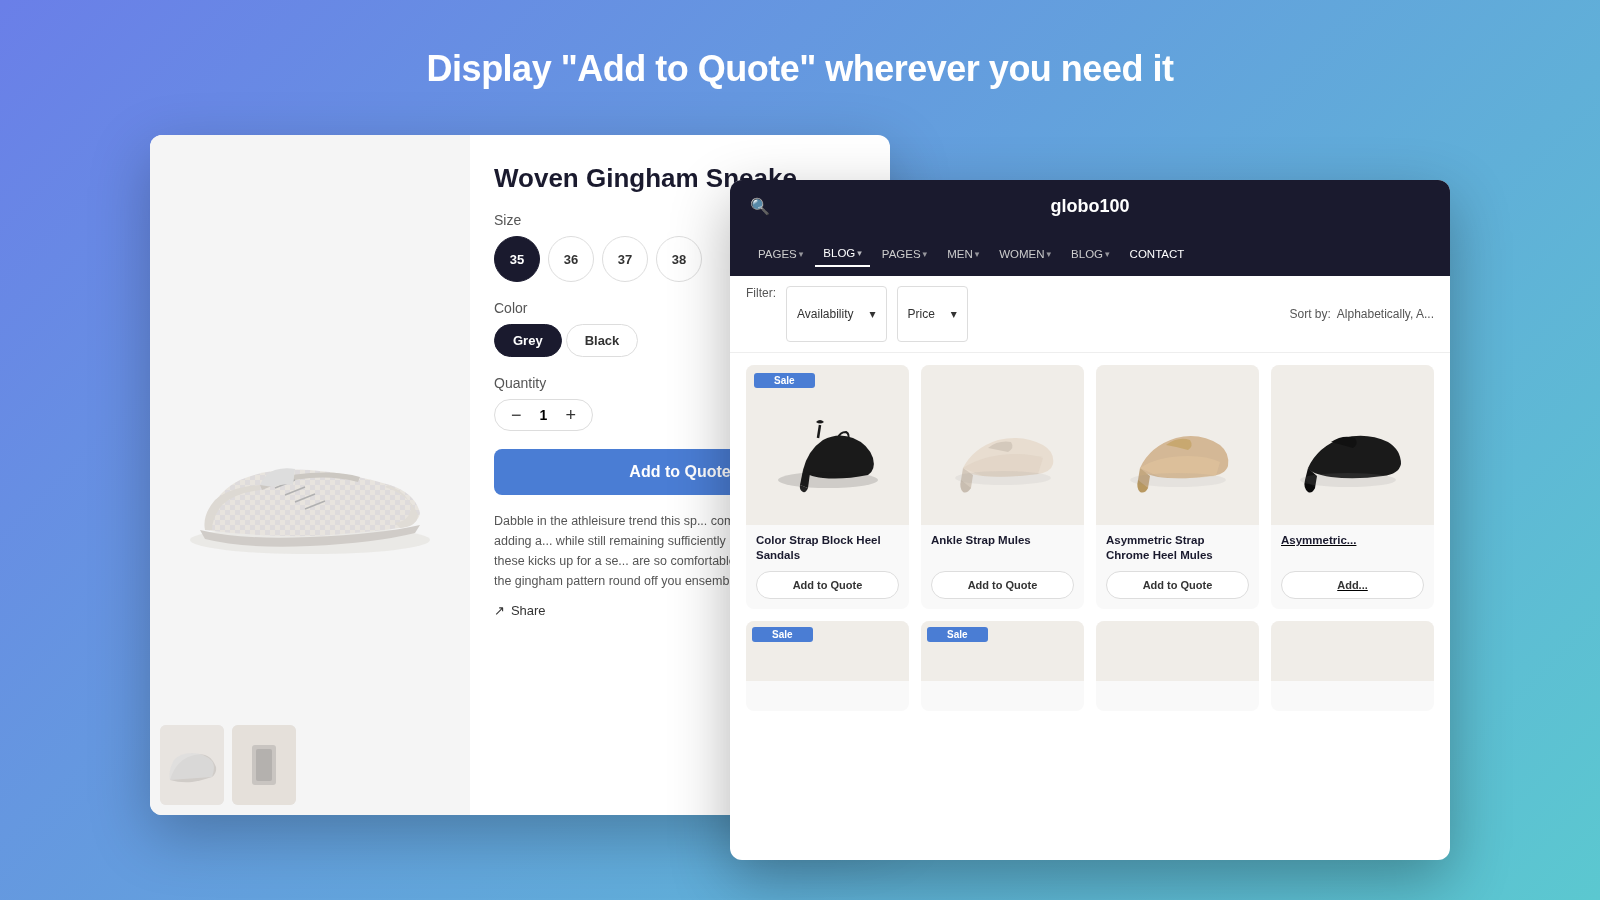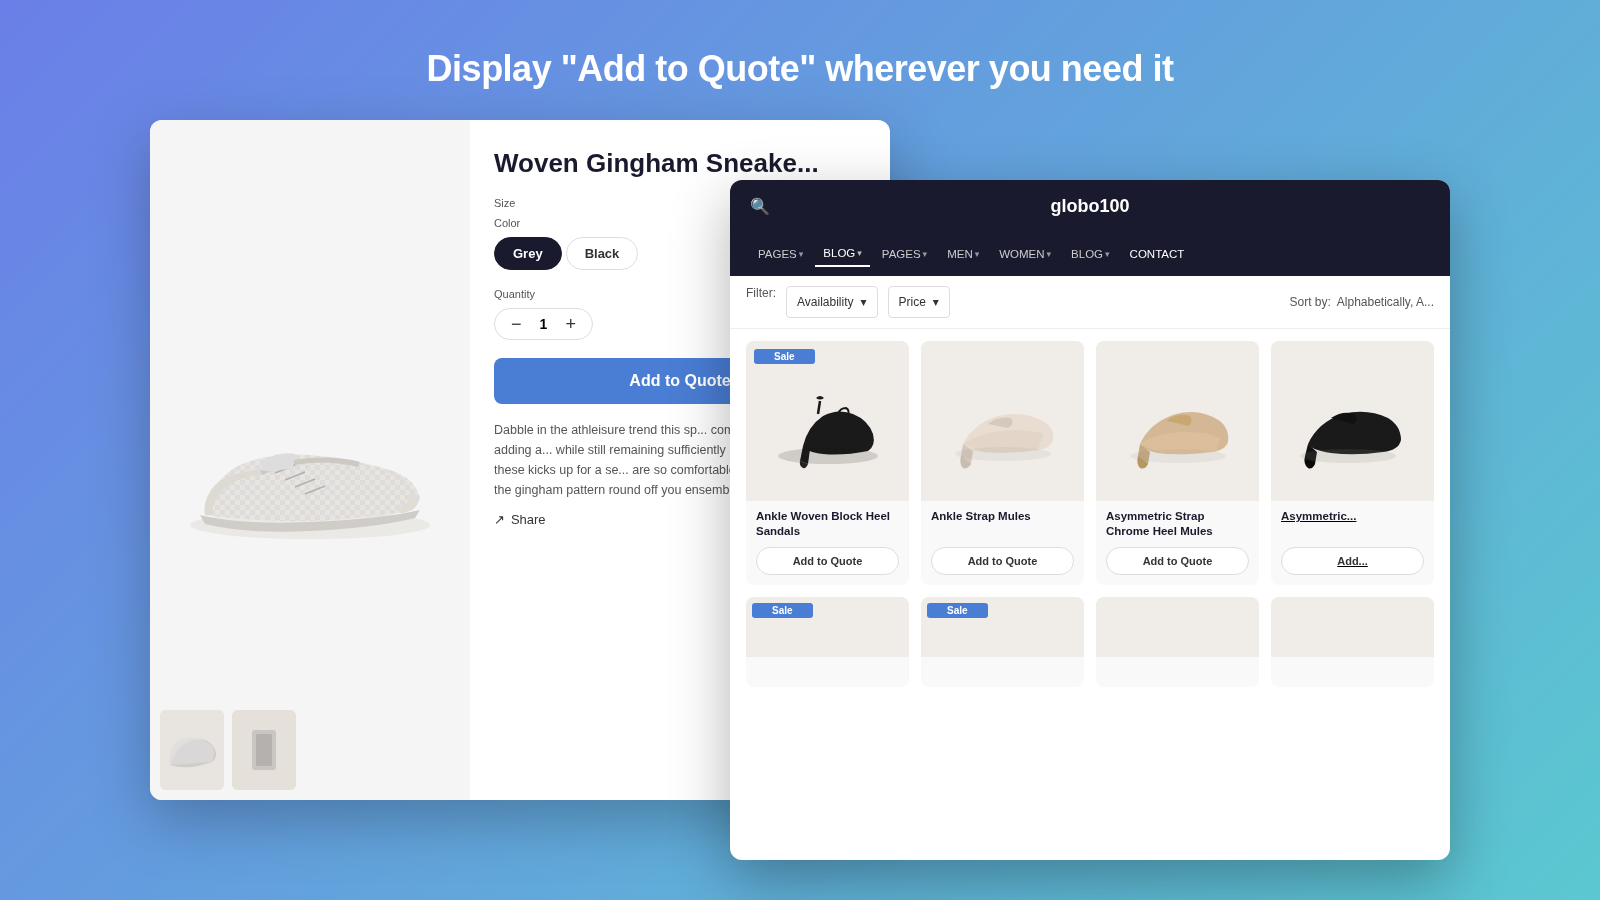--- a/index.html
+++ b/index.html
@@ -25,21 +25,21 @@
     .screenshots-container {
       position: relative;
       width: 1300px;
       height: 720px;
       margin-top: 30px;
     }
     
     .product-window {
       position: absolute;
       left: 0;
-      top: 0;
+      top: 15px;
       width: 740px;
       height: 680px;
       background: #fff;
       border-radius: 12px;
       box-shadow: 0 20px 60px rgba(0,0,0,0.25);
       overflow: hidden;
       z-index: 2;
     }
     .product-window-inner {
       display: flex;
@@ -79,21 +79,21 @@
       overflow: hidden;
     }
     .product-title {
       font-size: 26px;
       font-weight: 700;
       color: #1a1a2e;
       margin-bottom: 18px;
       line-height: 1.2;
     }
     .section-label {
-      font-size: 11px;
+      font-size: 14px;
       color: #555;
       margin-bottom: 8px;
       font-weight: 500;
     }
     .size-options {
       display: flex;
       gap: 8px;
       margin-bottom: 18px;
     }
     .size-btn {
@@ -267,26 +267,26 @@
       display: flex;
       gap: 10px;
     }
     .filter-label {
       font-size: 12px;
       color: #555;
     }
     .filter-btn {
       display: flex;
       align-items: center;
-      gap: 7px;
+      gap: 16px;
       font-size: 12px;
       color: #333;
       border: 1px solid #ddd;
       border-radius: 4px;
-      padding: 8px 10px;
+      padding: 20px 10px;
       cursor: pointer;
       background: #fff;
     }
     .sort-right {
       display: flex;
       align-items: flex-start;
       gap: 6px;
       font-size: 12px;
       color: #555;
     }
@@ -423,20 +423,26 @@
               <rect x="20" y="20" width="24" height="40" rx="3" fill="#888" opacity="0.3"></rect>
               <rect x="24" y="24" width="16" height="32" rx="2" fill="#666" opacity="0.2"></rect>
             </svg>
           </div>
         </div>
       </div>
       <div class="product-details">
         <div class="product-title">Woven Gingham Sneake...</div>
         
         <div class="section-label">Size</div>
+        <div class="size-options">
+          <button class="size-btn active">35</button>
+          <button class="size-btn">36</button>
+          <button class="size-btn">37</button>
+          <button class="size-btn">38</button>
+        </div>
 
         <div class="section-label">Color</div>
         <div class="color-options">
           <button class="color-btn active">Grey</button>
           <button class="color-btn">Black</button>
         </div>
 
         <div class="section-label">Quantity</div>
         <div class="quantity-row">
           <div class="qty-control">
@@ -526,21 +532,21 @@
             <path d="M35 90 Q40 70 55 60 Q70 52 85 58 Q100 64 105 78 Q108 90 100 95 Q75 100 55 98 Q38 96 35 90 Z" fill="#1a1a1a"></path>
             <path d="M35 90 L32 105 L40 108 L42 93 Z" fill="#1a1a1a"></path>
             <path d="M32 105 Q31 110 35 112 Q38 113 40 108 Z" fill="#222"></path>
             <line x1="50" y1="58" x2="52" y2="45" stroke="#1a1a1a" stroke-width="2.5"></line>
             <path d="M48 42 Q52 38 56 42 Q52 45 48 42 Z" fill="#1a1a1a"></path>
             <path d="M70 58 Q72 52 78 52 Q82 54 80 60" stroke="#1a1a1a" stroke-width="2" fill="none"></path>
             <ellipse cx="60" cy="100" rx="50" ry="8" fill="#111" opacity="0.15"></ellipse>
           </svg>
         </div>
         <div class="product-card-body">
-          <div class="product-card-name">Ankle Woven Block Heel Sandals</div>
+          <div class="product-card-name">Color Strap Block Heel Sandals</div>
           <button class="card-add-btn">Add to Quote</button>
         </div>
       </div>
 
       <div class="product-card">
         <div class="product-card-img">
           <svg width="120" height="130" viewBox="0 0 120 130">
 
             <path d="M20 88 Q30 68 55 60 Q80 54 100 65 Q112 72 110 84 Q108 92 95 94 Q65 98 40 96 Q22 94 20 88 Z" fill="#e8ddd0"></path>
             <path d="M20 88 L18 100 Q18 108 24 110 L28 108 L30 95 Z" fill="#d4c9bc"></path>

